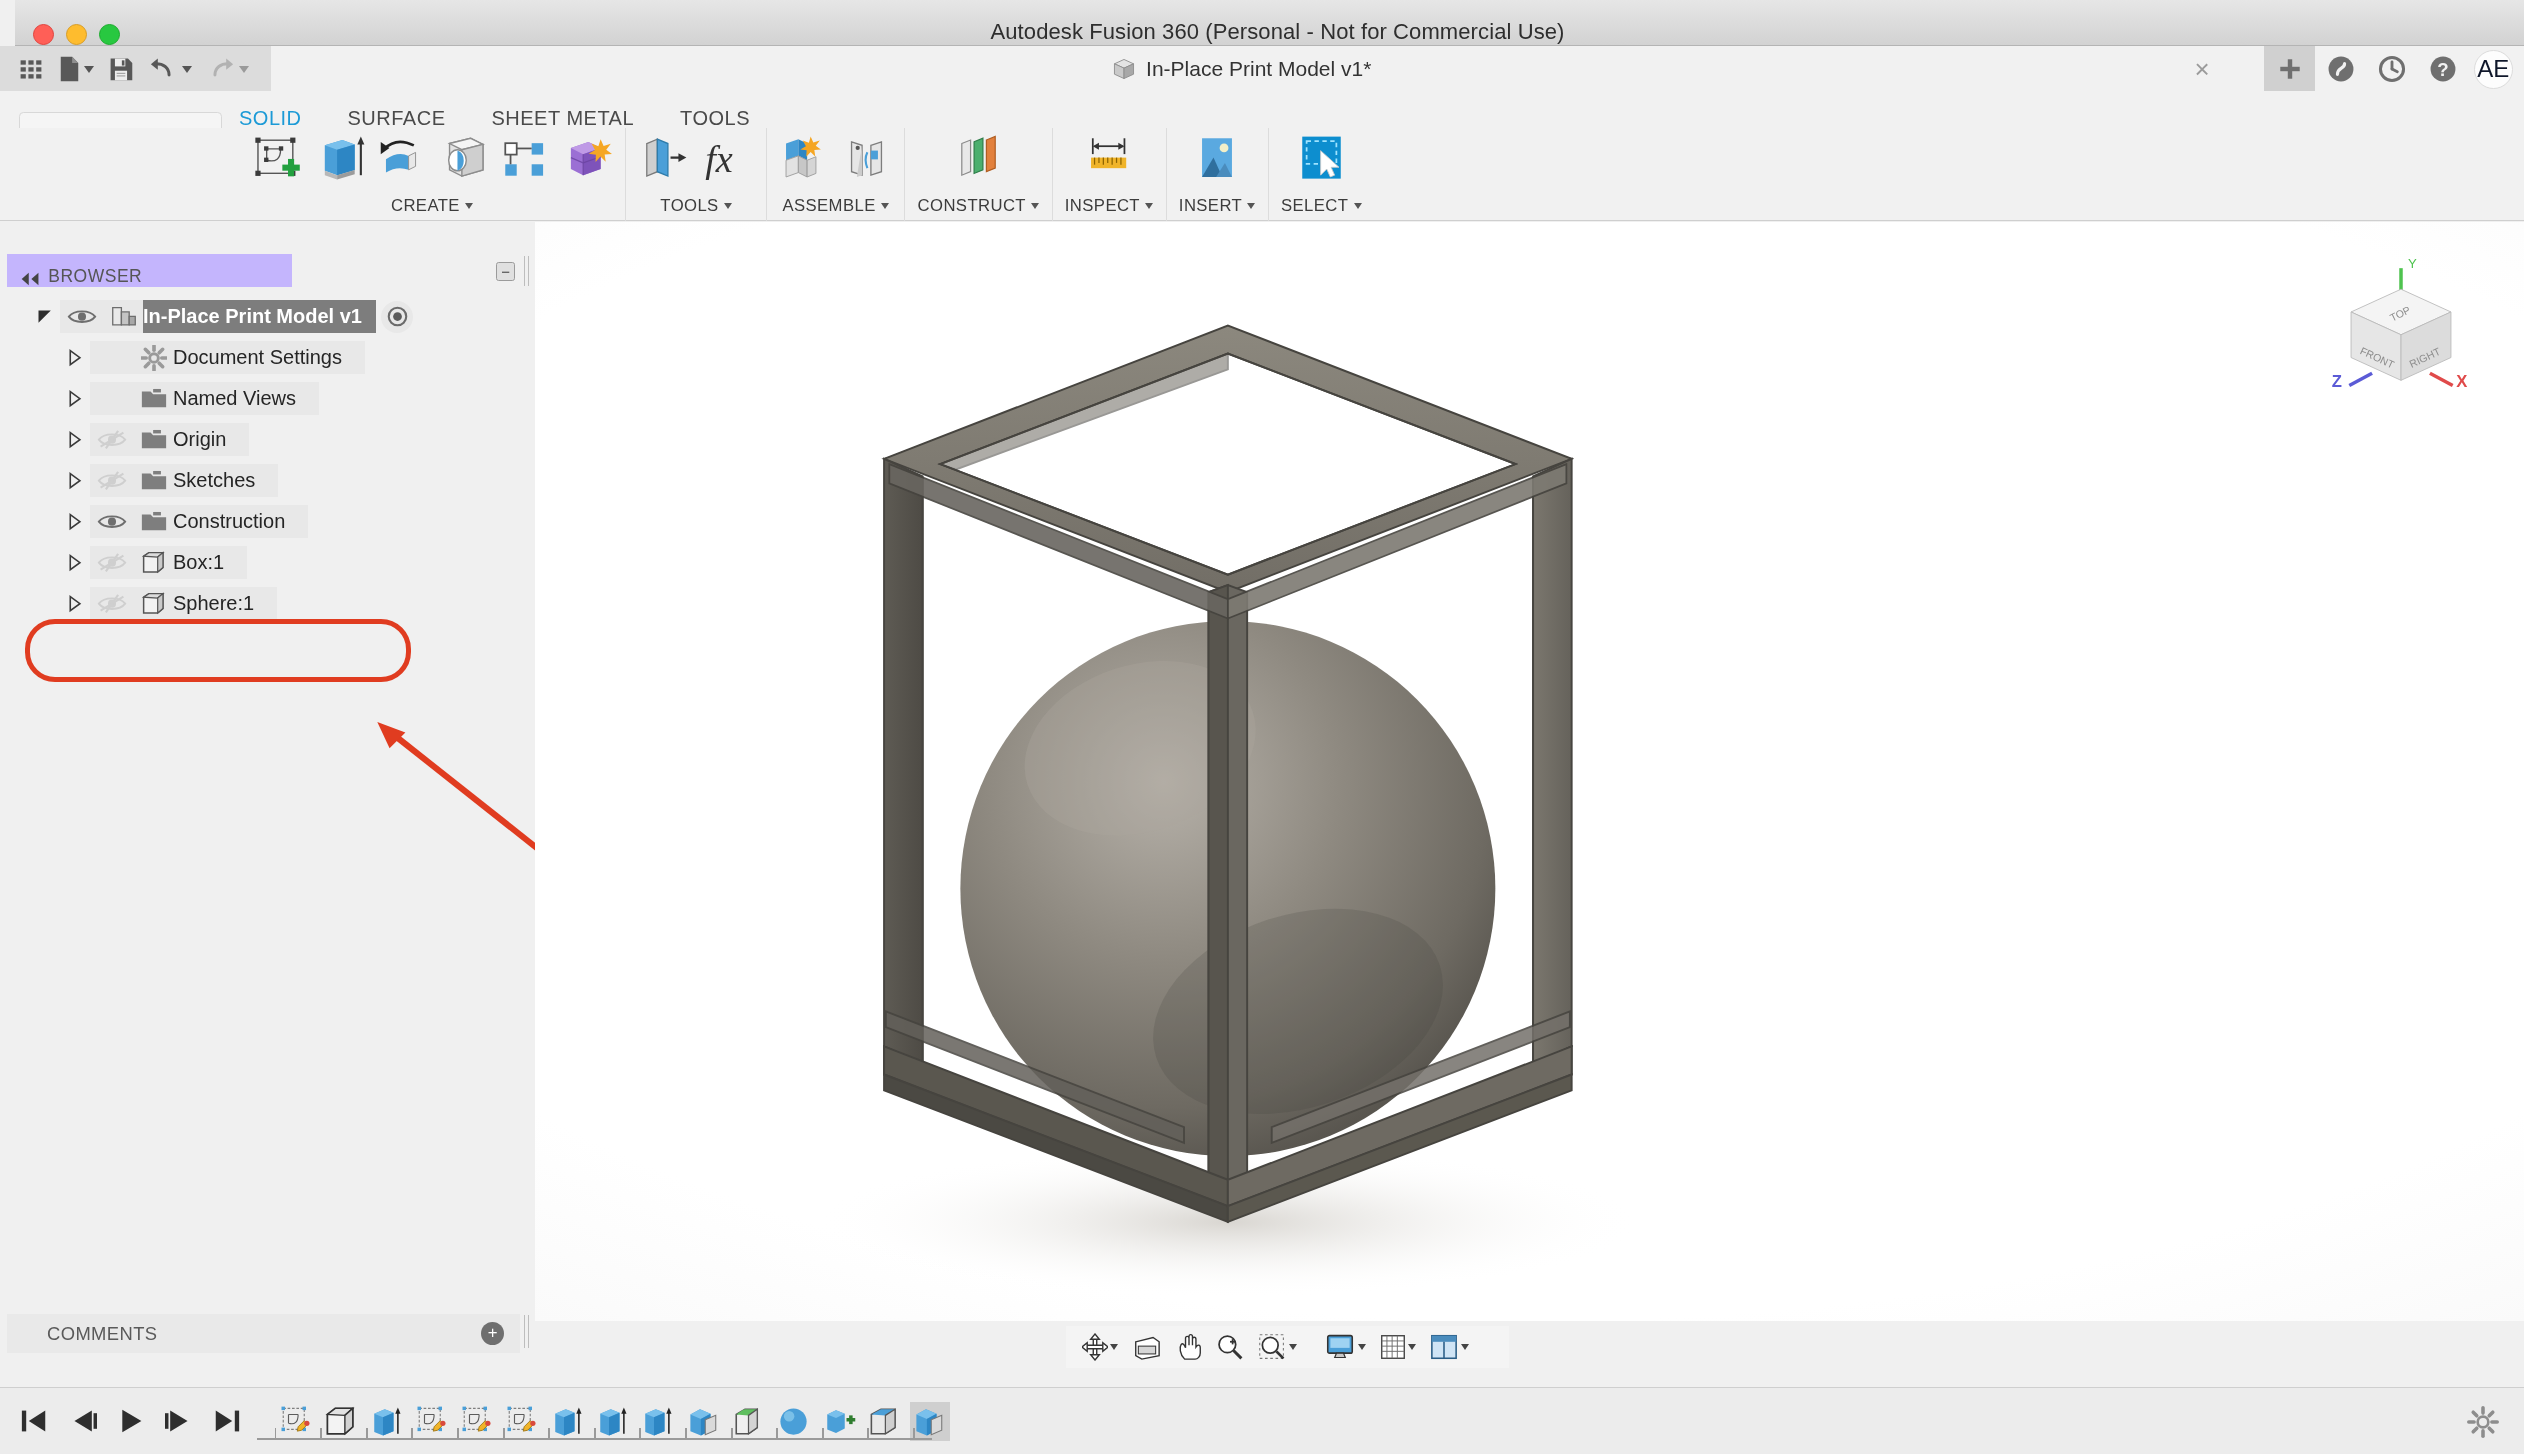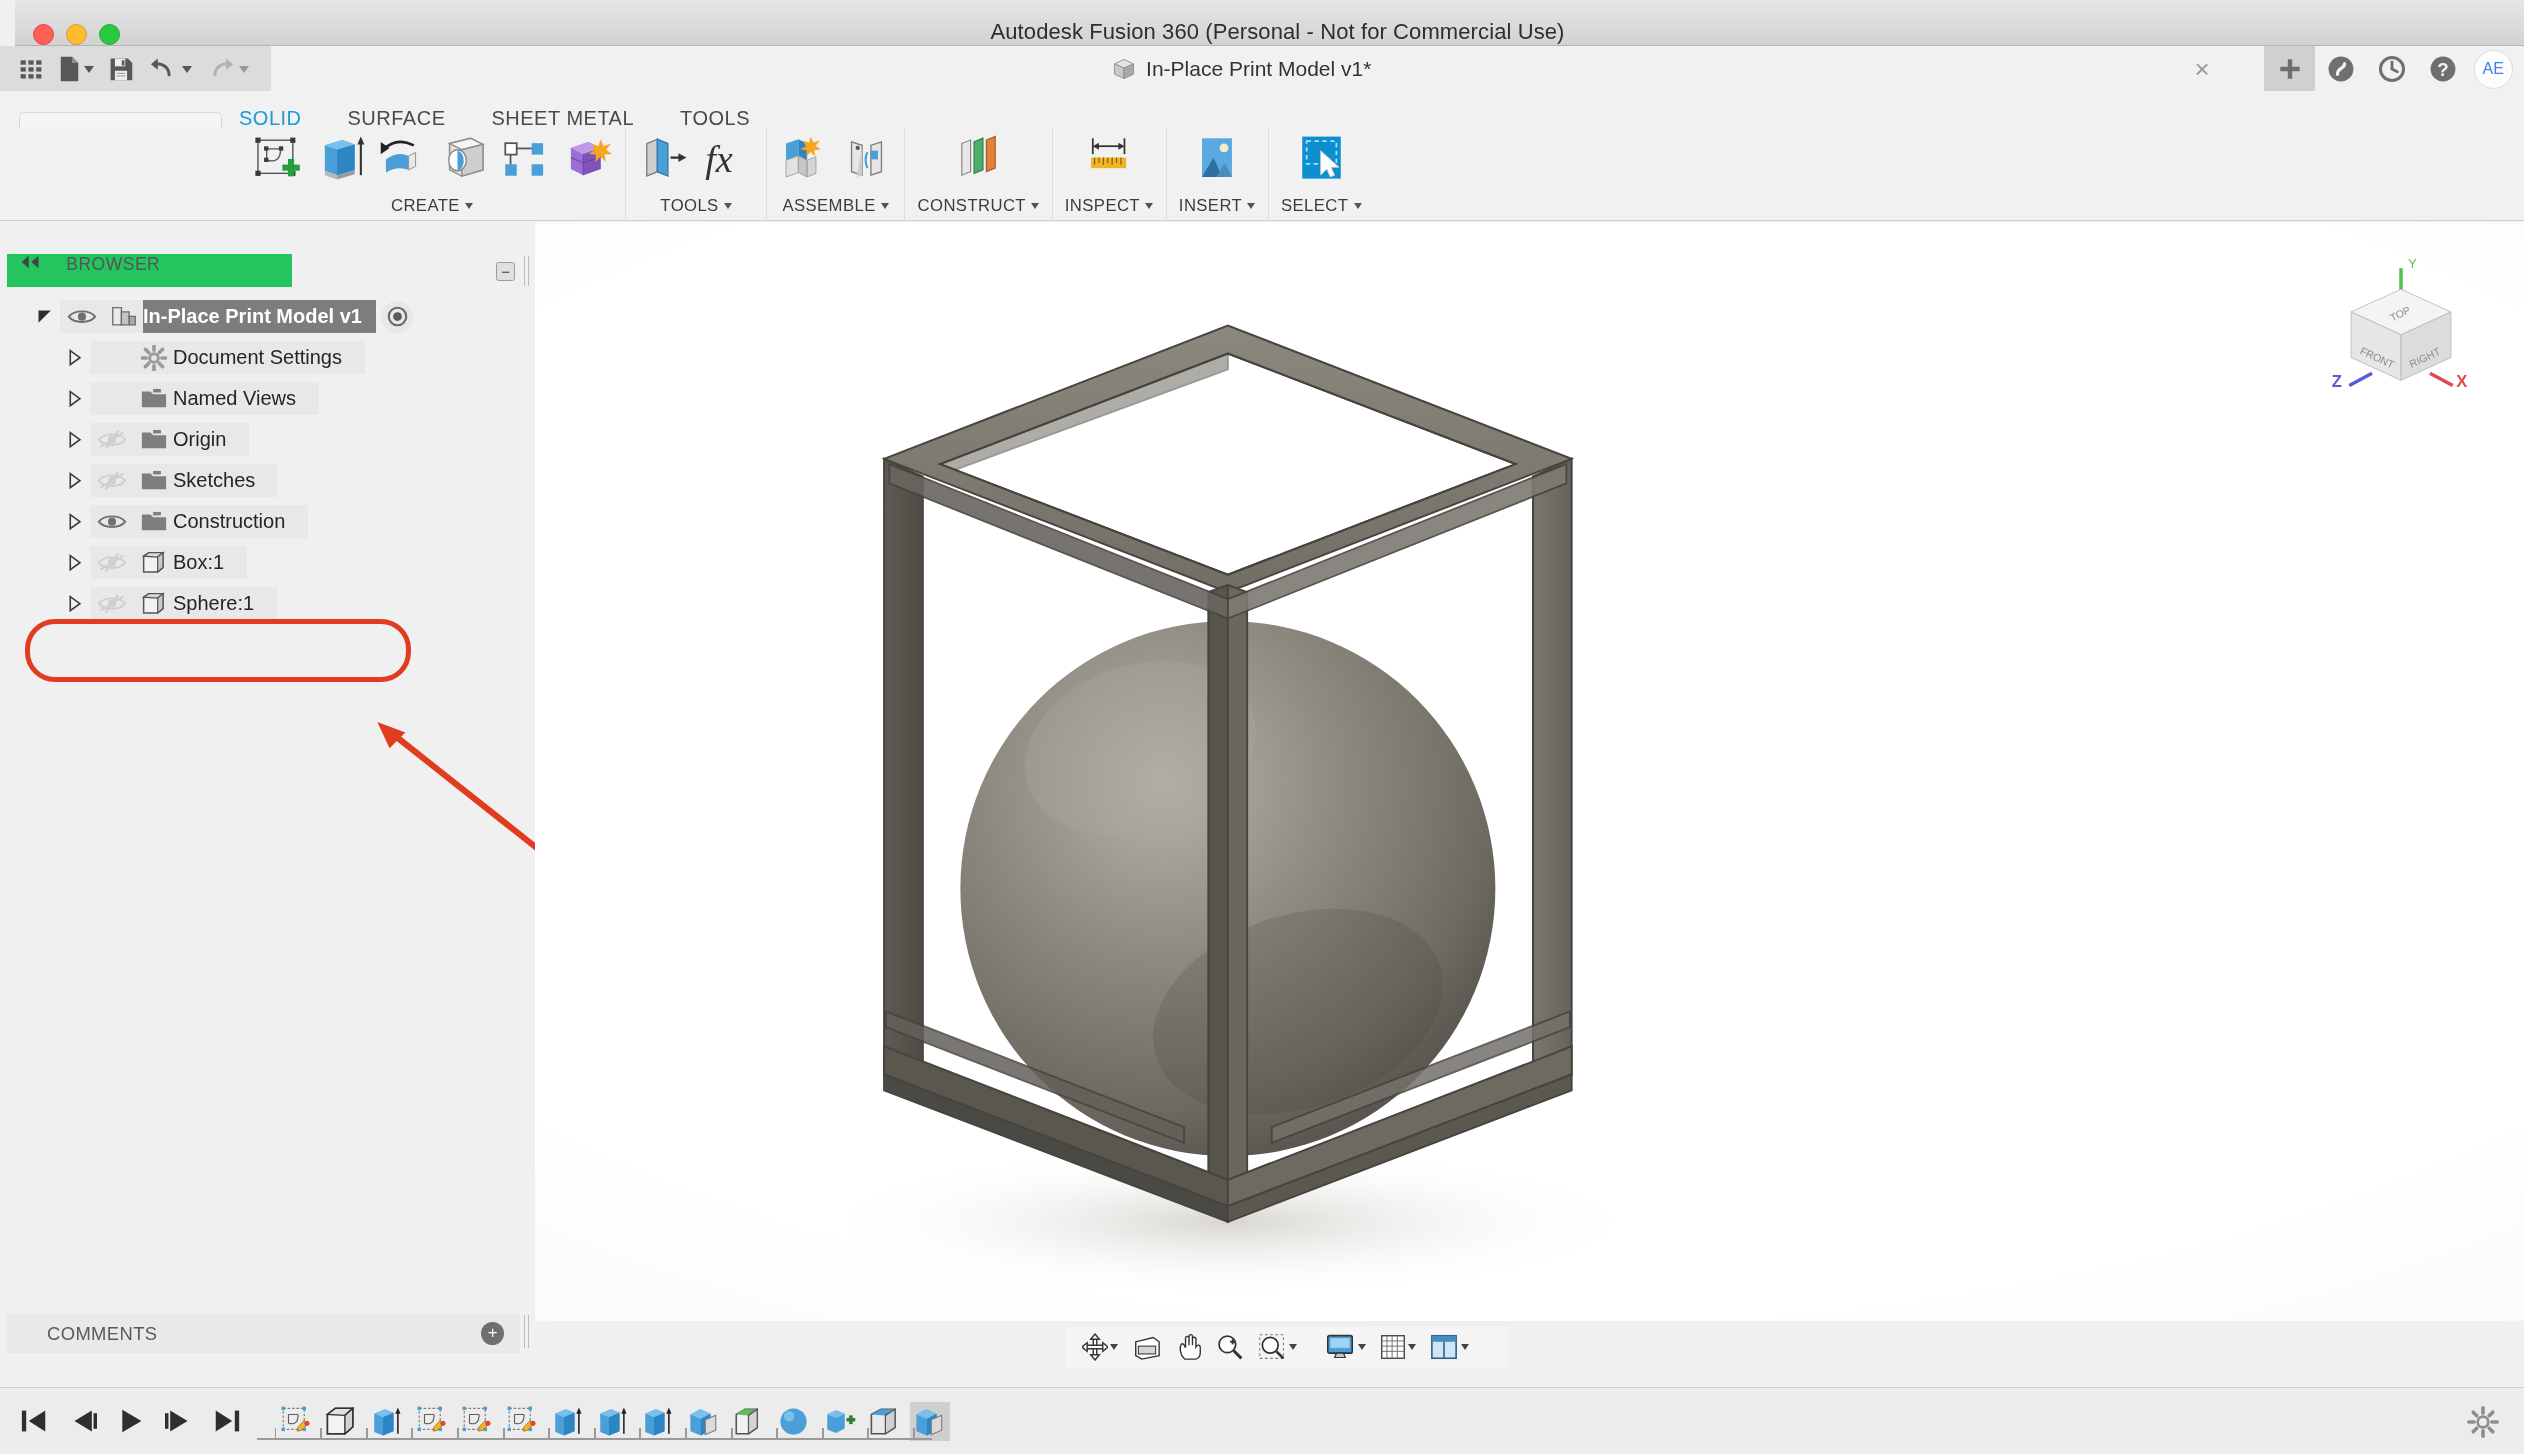--- a/index.html
+++ b/index.html
@@ -44,21 +44,21 @@
     position:absolute; left:1092px; top:46px; width:329px; height:46px;
     background:#f1f1f1; display:flex; align-items:center; gap:8.8px; padding-left:19.3px;
     font-size:21px; color:#333;
   }
   .tabclose { position:absolute; left:2182px; top:46px; width:40px;height:46px;
       display:flex;align-items:center;justify-content:center;font-size:26px;color:#9b9b9b;}
   .hdr-icons { position:absolute; right:0; top:46px; height:46px; display:flex; align-items:center; }
   .hdr-btn { width:51px;height:46px;display:flex;align-items:center;justify-content:center;}
   .hdr-btn.active { background:#d0d0d0; }
   .avatar { width:39px;height:39px;border-radius:50%;background:#fdfdfd;border:0.9px solid #dcdcdc;
-     display:flex;align-items:center;justify-content:center;font-size:16px;color:#3b82f6;margin:0 12.3px 0 5.3px;}
+     display:flex;align-items:center;justify-content:center;font-size:24px;color:#0f172a;margin:0 12.3px 0 5.3px;}
 
   
   .ribbon {
     position:absolute; left:0; top:91px; width:100%; height:44px;
     background:#f1f1f1; display:flex; align-items:flex-end; padding-left:239px; gap:0;
   }
   .rtab { font-size:20px; color:#4a4a4a; letter-spacing:0.5px; padding:0 0 5.3px 0;
           margin-right:46px; position:relative; }
   .rtab.active { color:#1c9ad6; }
   .rtab.active::after {
@@ -80,21 +80,21 @@
          border-right:0.9px solid #dcdcdc; padding:0 12.3px; justify-content:space-between;}
   .grp:last-child{border-right:none;}
   .grp-icons { display:flex; align-items:center; gap:10.5px; height:60px; padding-top:1.8px;}
   .grp-label { font-size:16.7px; color:#3c3c3c; letter-spacing:0.4px; display:flex;align-items:center;gap:5.3px;padding-bottom:5.3px;}
   .grp-label .caret { border-left-width:4.4px;border-right-width:4.4px;border-top-width:6.1px; }
   .ic { display:block; }
 
   
   .browser-hdr {
     position:absolute; left:7px; top:254px; width:285px; height:33px;
-    background:#22c55e; display:flex; align-items:flex-start; gap:24px; padding-left:12.3px;
+    background:#c4b5fd; display:flex; align-items:flex-end; gap:6px; padding-left:12.3px;
     font-size:17.5px; color:#555; letter-spacing:0.5px;
   }
   .browser-min { position:absolute; left:496px; top:262px; width:19.3px;height:19.3px;
      border:0.9px solid #9b9b9b; border-radius:2.6px; background:#e0e0e0;
      display:flex;align-items:center;justify-content:center;font-size:15px;color:#444;line-height:1;}
   .panel-grip { position:absolute; left:524px; top:256px; width:5.3px; height:30px;
      border-left:1.8px solid #bdbdbd; border-right:1.8px solid #bdbdbd; }
   .tree { position:absolute; left:4px; top:296px; width:535px; }
   .trow { height:41px; display:flex; align-items:center; position:relative; }
   .tw { width:30px; display:flex; justify-content:center; align-items:center; }

